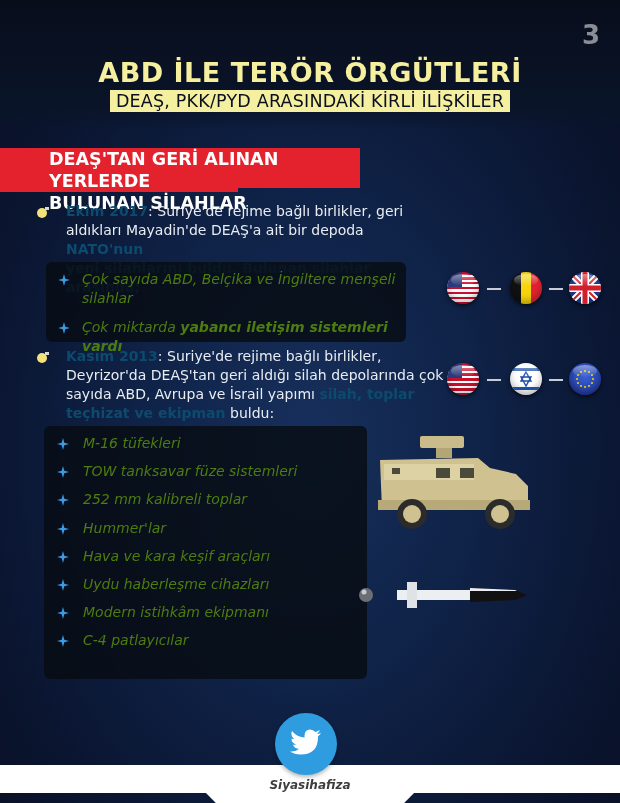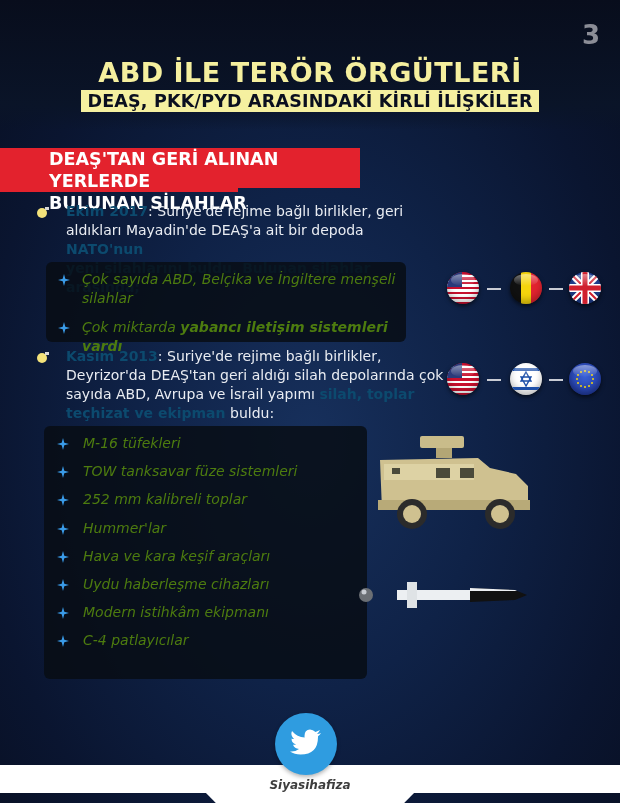--- a/index.html
+++ b/index.html
@@ -20,21 +20,21 @@
     color: #8b8d96;
   }
   .title {
     position: absolute; left: 0; width: 620px; top: 57px; text-align: center;
     font-family: "DejaVu Sans", sans-serif; font-weight: bold; font-size: 27px;
     color: #f5ef9e; letter-spacing: 0.5px;
   }
   .subtitle-wrap { position: absolute; left: 0; width: 620px; top: 90px; text-align: center; }
   .subtitle {
     display: inline-block; background: #f5f0a0; color: #0a0f1f;
-    font-weight: bold; font-size: 17.5px; padding: 1px 6px 1px 6px; letter-spacing: 0.2px;
+    font-weight: normal; font-size: 17.5px; padding: 1px 6px 1px 6px; letter-spacing: 0.2px;
   }
   .section-banner {
     position: absolute; left: 0; top: 148px; width: 360px; height: 40px;
     background: #e3222d;
   }
   .section-banner-2 {
     position: absolute; left: 0; top: 170px; width: 238px; height: 22px;
     background: #e3222d;
   }
   .section-title {

